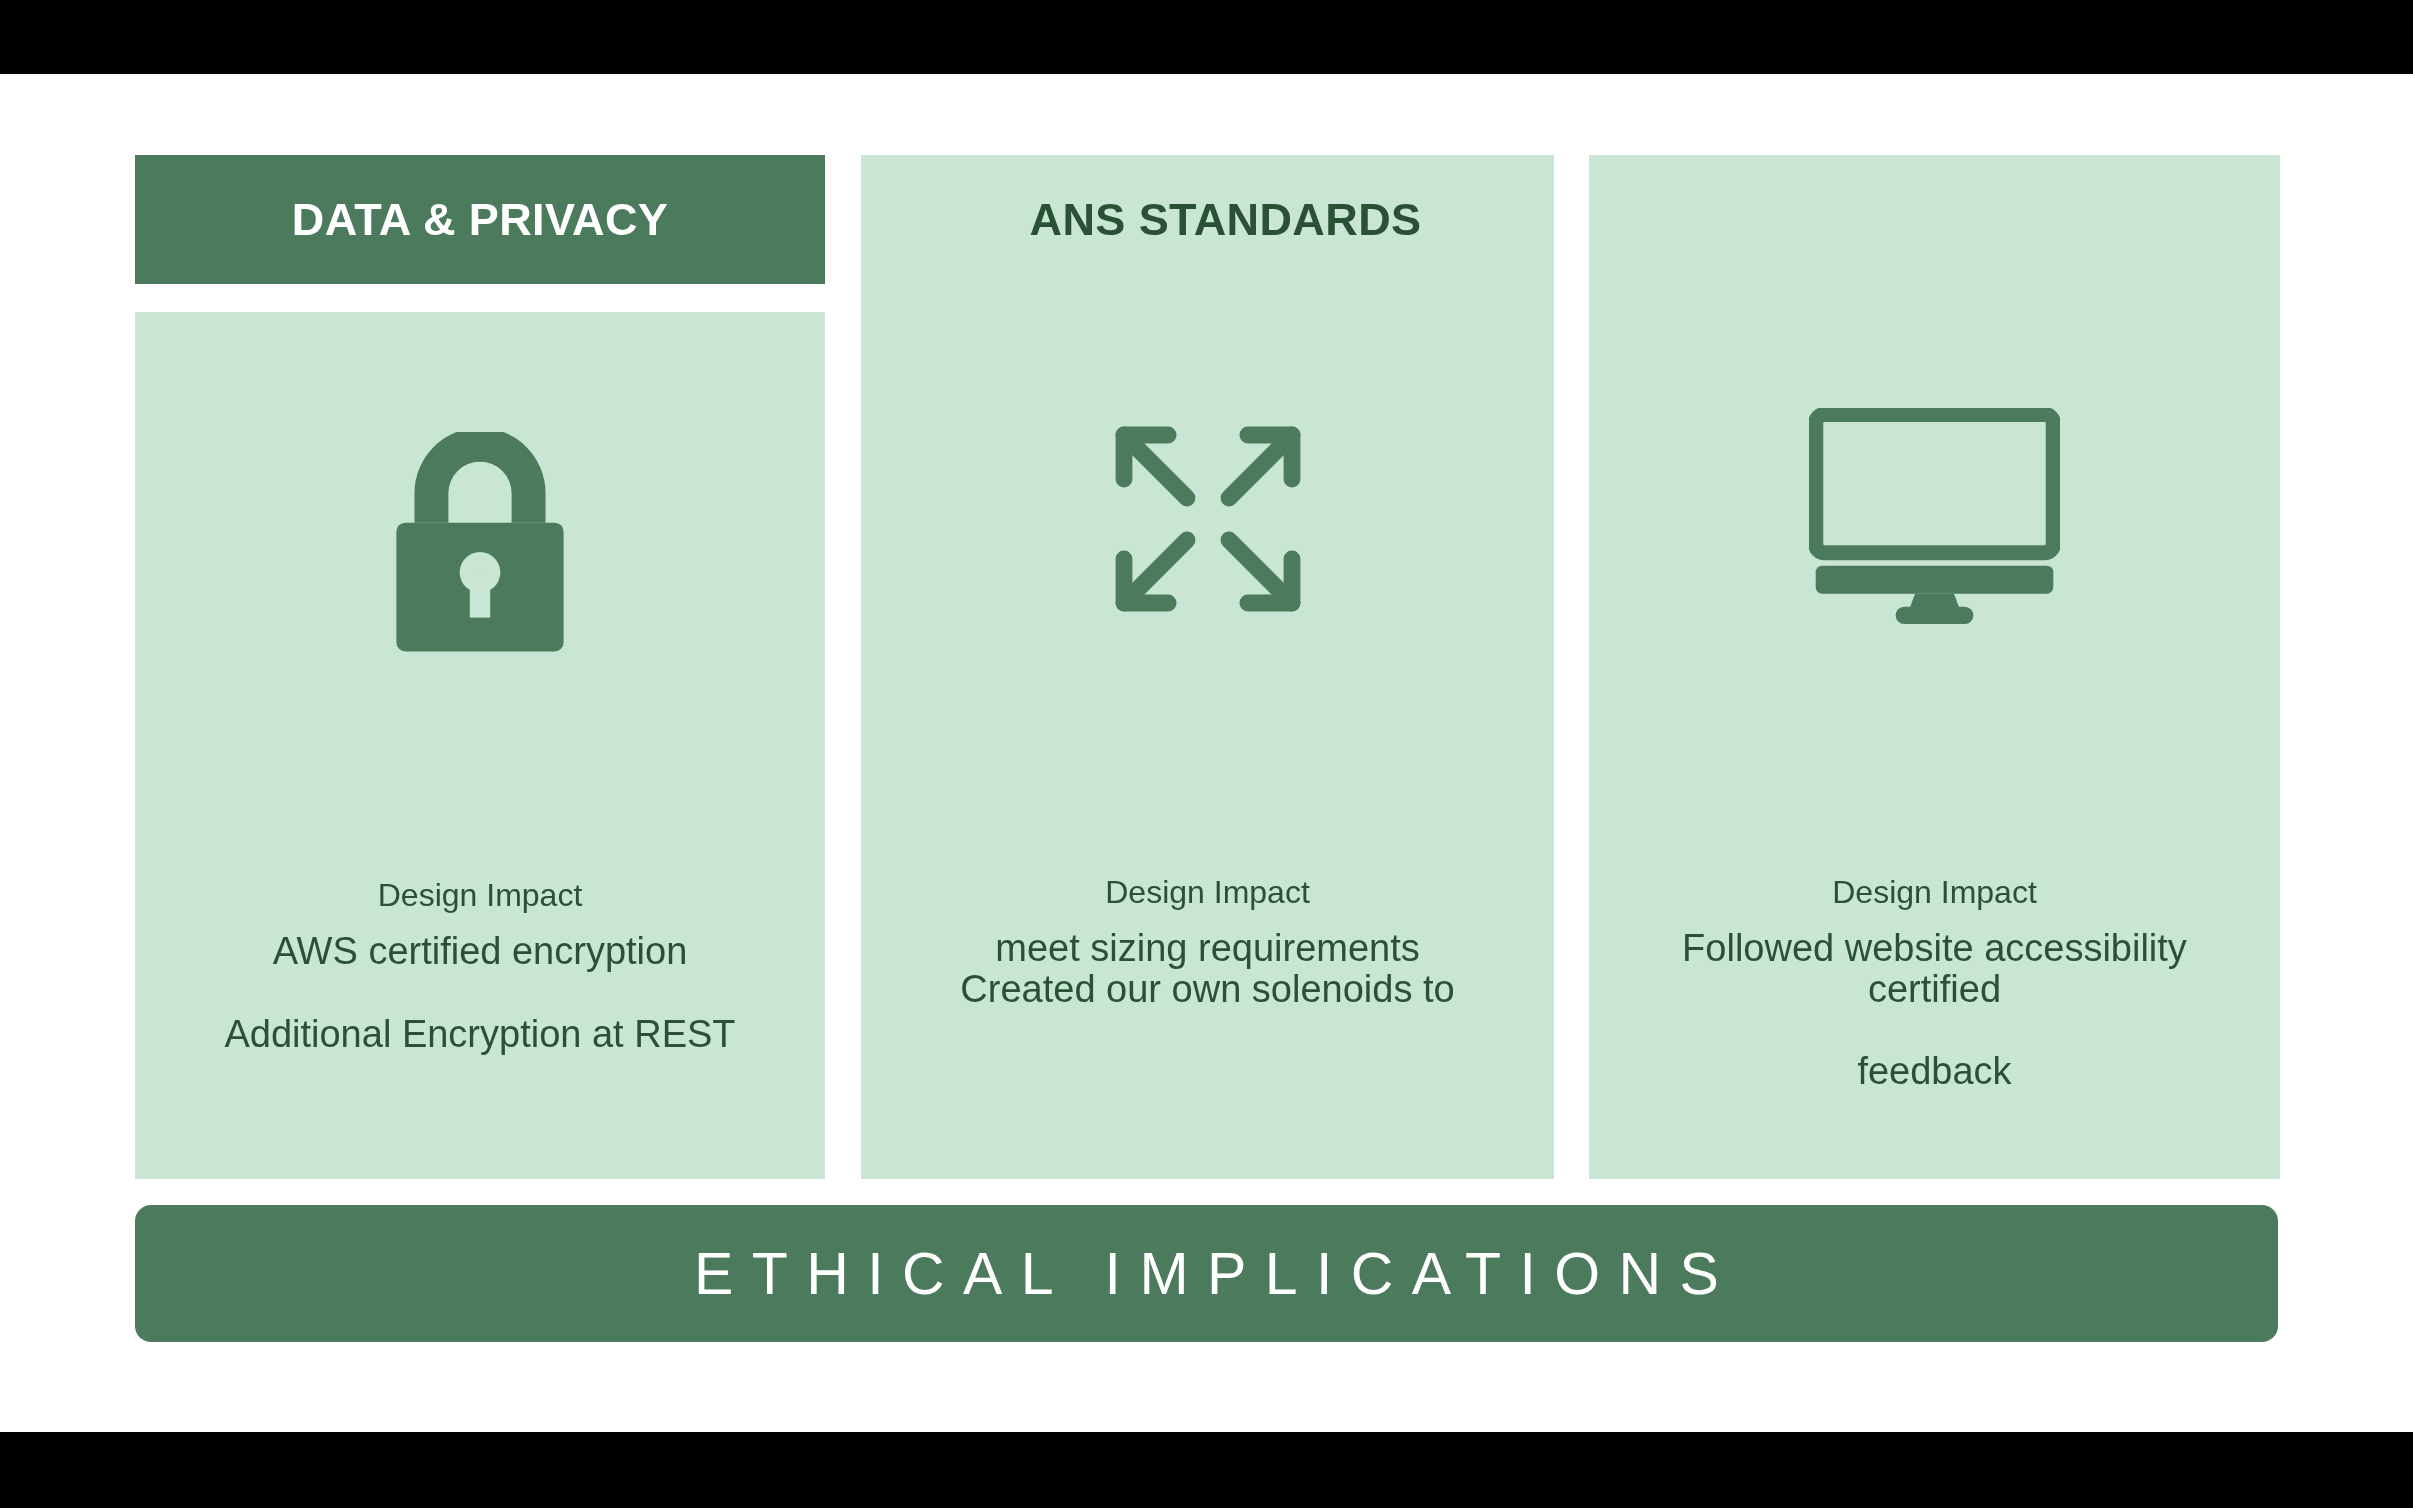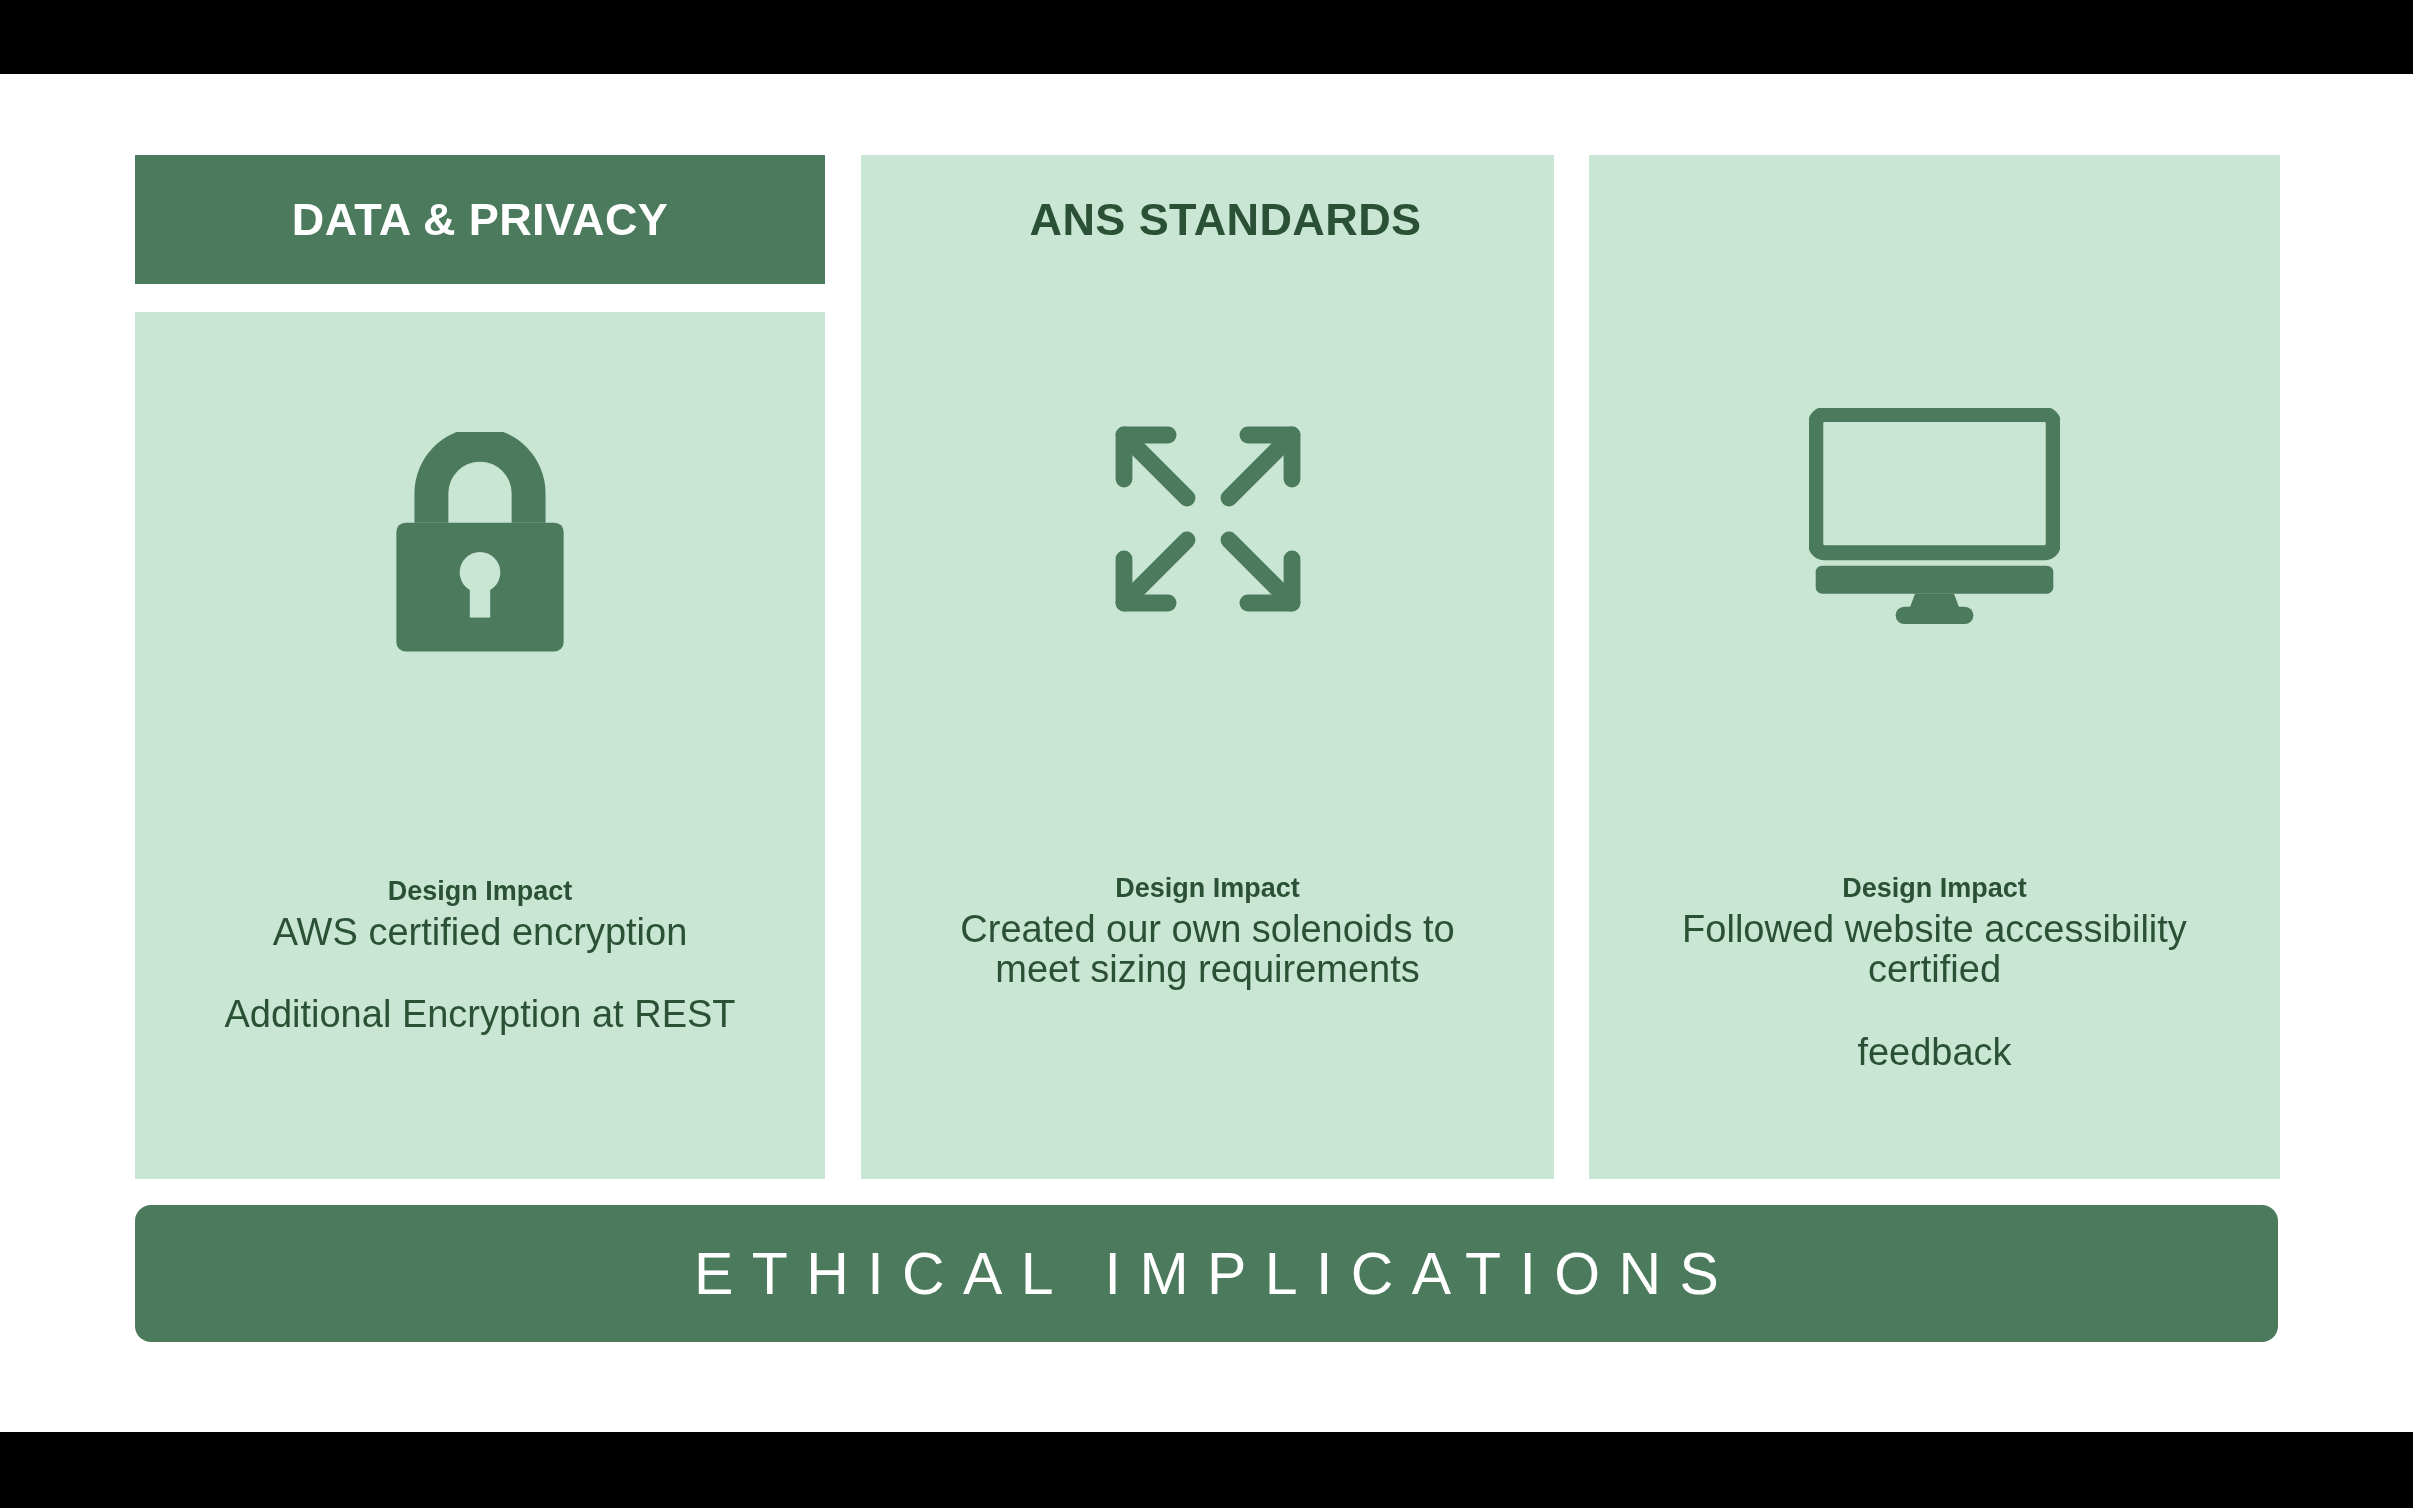--- a/index.html
+++ b/index.html
@@ -108,24 +108,24 @@
     line-height: 1.07;
     padding: 0 11.7px;
     box-sizing: border-box;
   }
   .col-0 .col-text { top: 563px; }
   .col-1 .col-text { top: 717px; }
   .col-2 .col-text { top: 717px; }
 
   .impact-label {
     display: block;
-    font-size: 27px;
-    font-weight: bold;
+    font-size: 32px;
+    font-weight: normal;
     line-height: 1.25;
-    margin-bottom: 3px;
+    margin-bottom: 16px;
   }
   .impact-line { display: block; }
   .impact-gap  { display: block; height: 42px; }
 
   
   #bottom-banner {
     position: absolute;
     left: 135px;
     top: 1131px;        
     width: 2143px;
@@ -196,22 +196,22 @@
             <path d="M40 60 L10 90"></path>
             <path d="M10 69 V90 H31"></path>
 
             <path d="M60 60 L90 90"></path>
             <path d="M69 90 H90 V69"></path>
           </svg>
         </div>
 
         <div class="col-text">
           <span class="impact-label">Design Impact</span>
+          <span class="impact-line">meet sizing requirements</span>
           <span class="impact-line">Created our own solenoids to</span>
-          <span class="impact-line">meet sizing requirements</span>
         </div>
 
       </div>
 
       <div class="col-header light">
         <span>ANS STANDARDS</span>
       </div>
     </div>
 
     <div class="column col-2">

